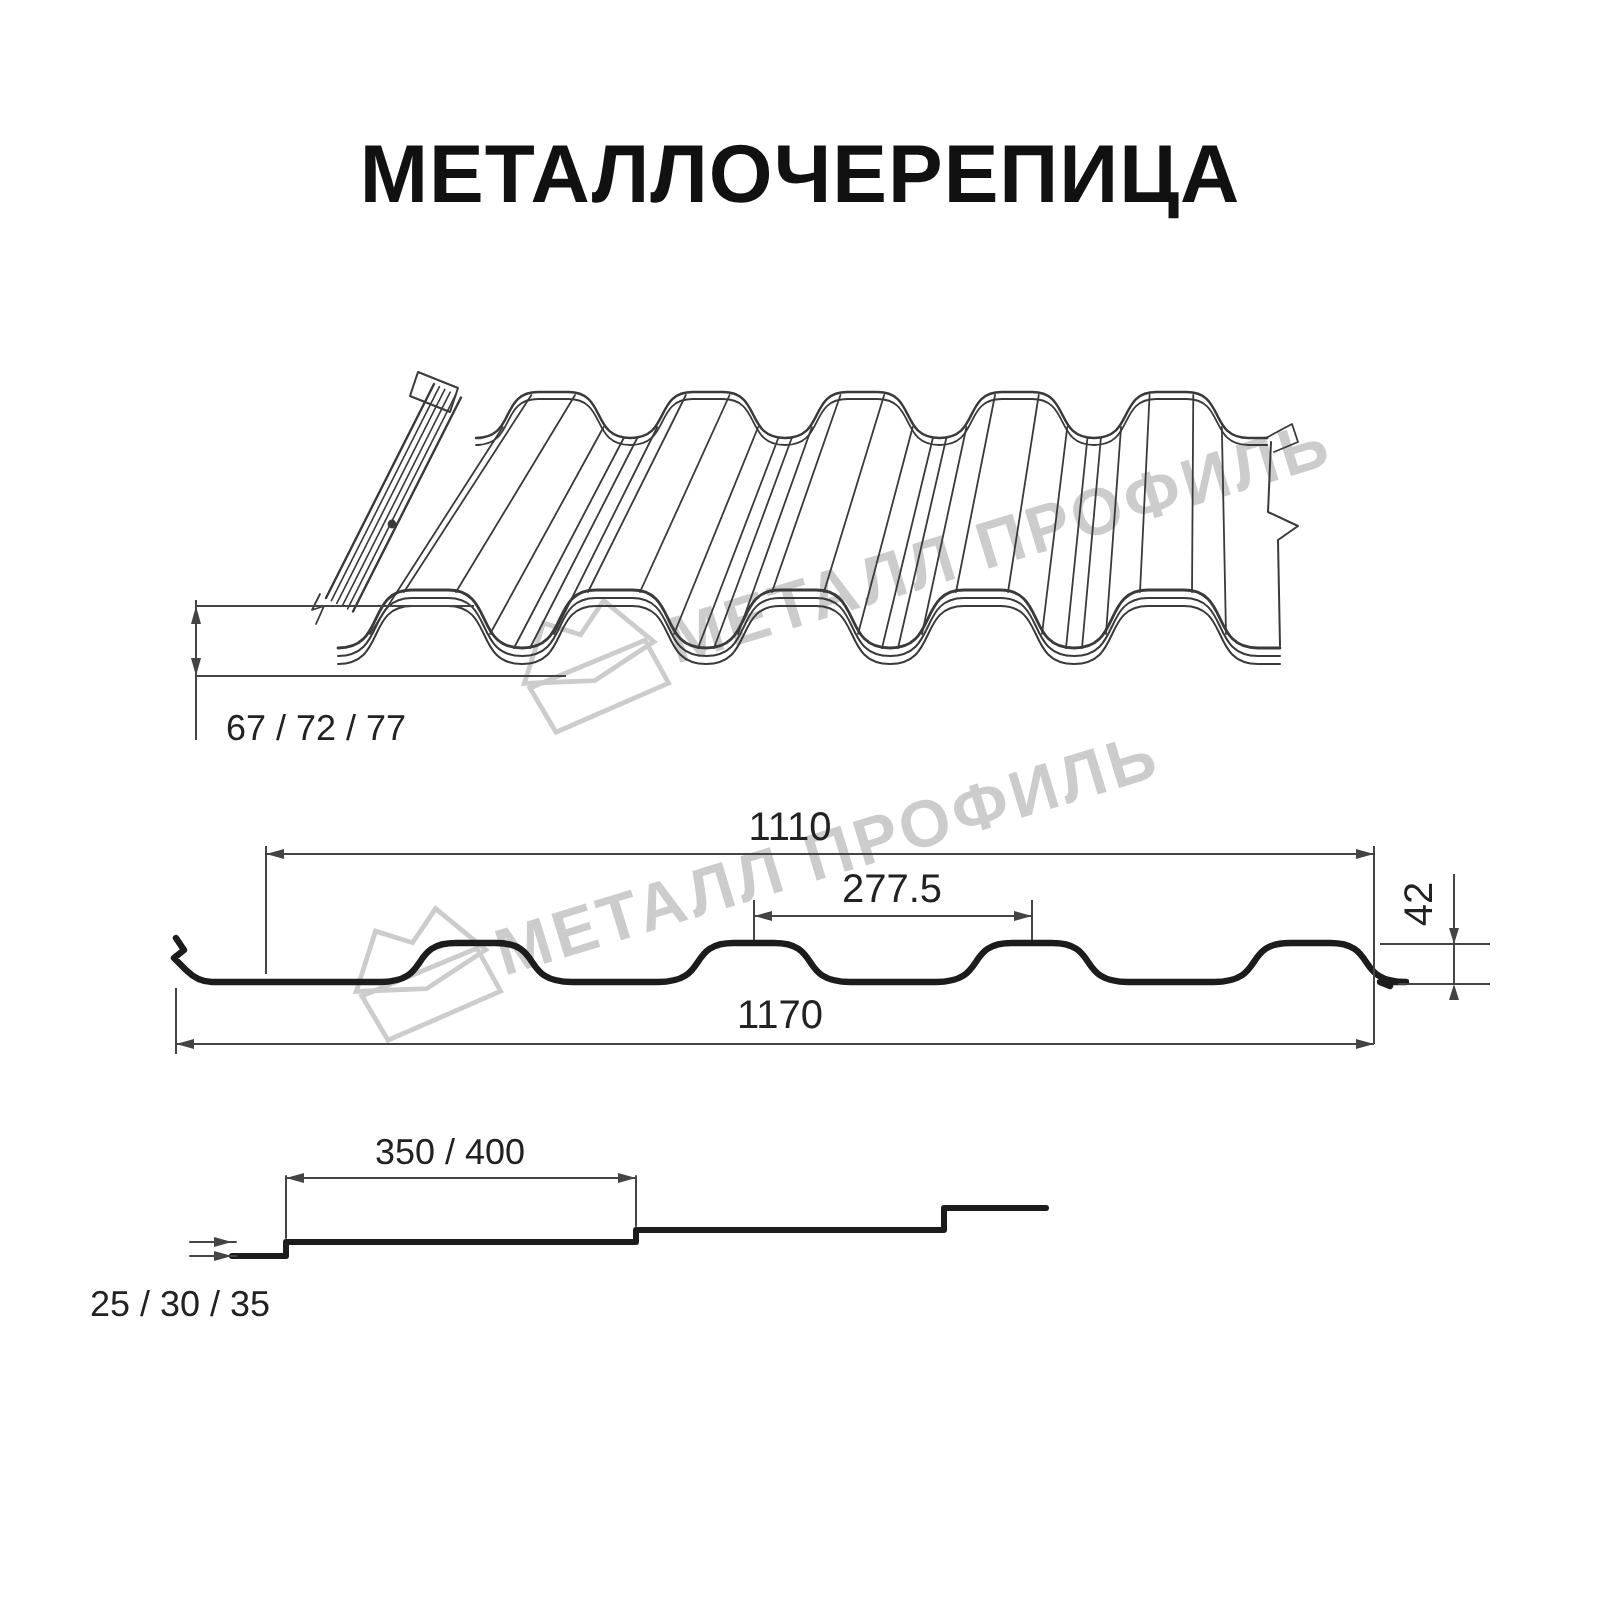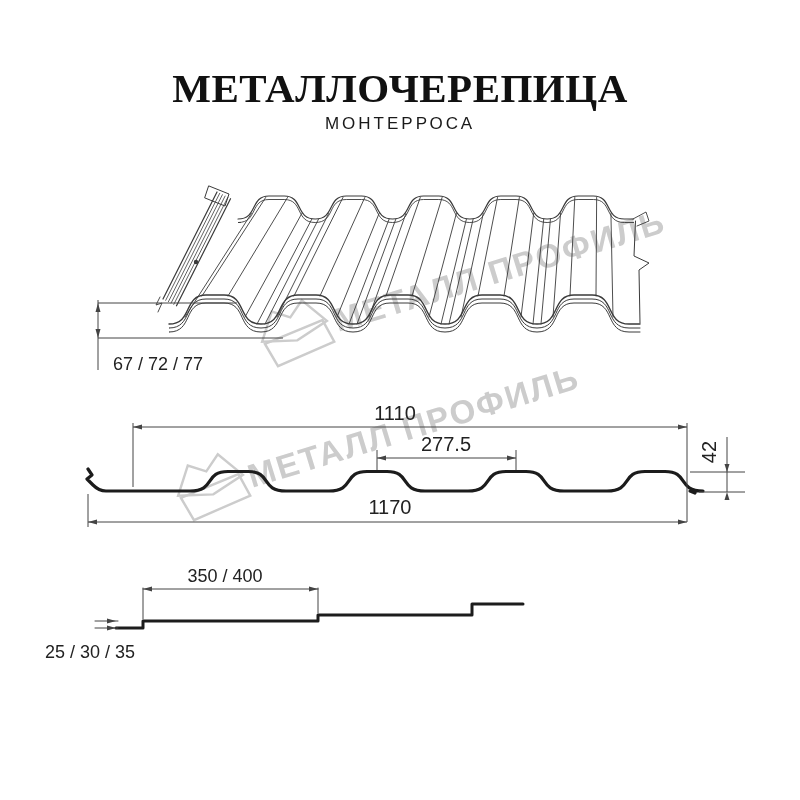--- a/index.html
+++ b/index.html
@@ -3,39 +3,38 @@
 <meta charset="utf-8">
 <style>
   html,body{margin:0;padding:0;background:#fff;}
   .page{
     position:relative;width:800px;height:800px;background:#ffffff;
     font-family:"Liberation Sans",sans-serif;overflow:hidden;
   }
   .title{
     position:absolute;left:0;top:64px;width:800px;text-align:center;
     font-size:41px;font-weight:800;letter-spacing:0.5px;color:#111;
-    font-family:Liberation Serif, serif;
+    font-family:Liberation Sans, sans-serif;
   }
   .subtitle{
     position:absolute;left:0;top:114px;width:800px;text-align:center;
     font-size:17px;font-weight:500;letter-spacing:3px;color:#1a1a1a;
   }
   svg{position:absolute;left:0;top:0;}
   svg text{font-family:"Liberation Sans",sans-serif;fill:#222;}
   .dim-big{font-size:20px;}
   .dim-small{font-size:18px;}
   .wm-text{font-size:33px;font-weight:700;letter-spacing:2px;fill:#cccccc;}
 </style>
 </head>
 <body>
 
 <div class="page">
 
   <div class="title">МЕТАЛЛОЧЕРЕПИЦА</div>
-  <div class="subtitle">МОНТЕРРОСА</div>
 
   <svg width="800" height="800" viewBox="0 0 800 800">
 
     <g>
       <g transform="translate(262,348) rotate(-17)" stroke="#cccccc" stroke-width="2.4" fill="none">
         <path d="M2,-6 L20,-32 L36,-21 L52,-34 L70,-7 L36,3 Z"></path>
         <path d="M4,-3 L66,-9 L71,15 L10,22 Z"></path>
       </g>
       <text class="wm-text" transform="translate(338,332) rotate(-17)">МЕТАЛЛ ПРОФИЛЬ</text>
     </g>

